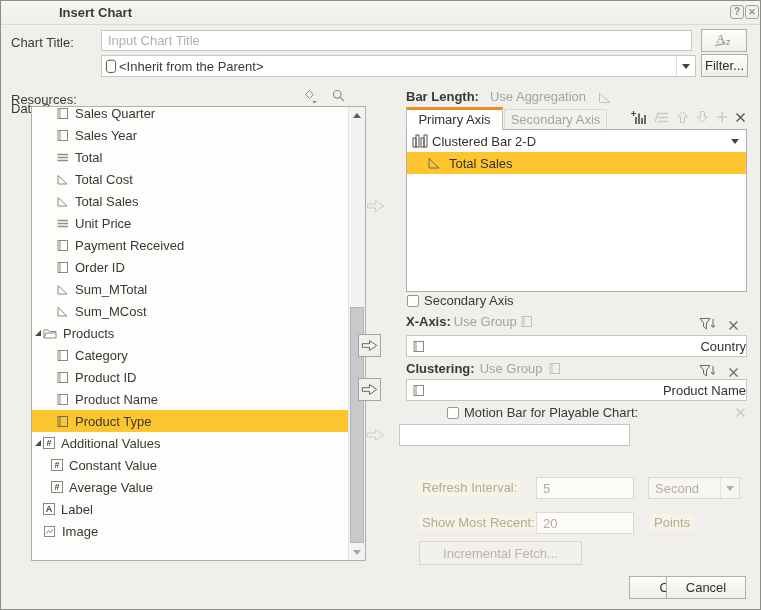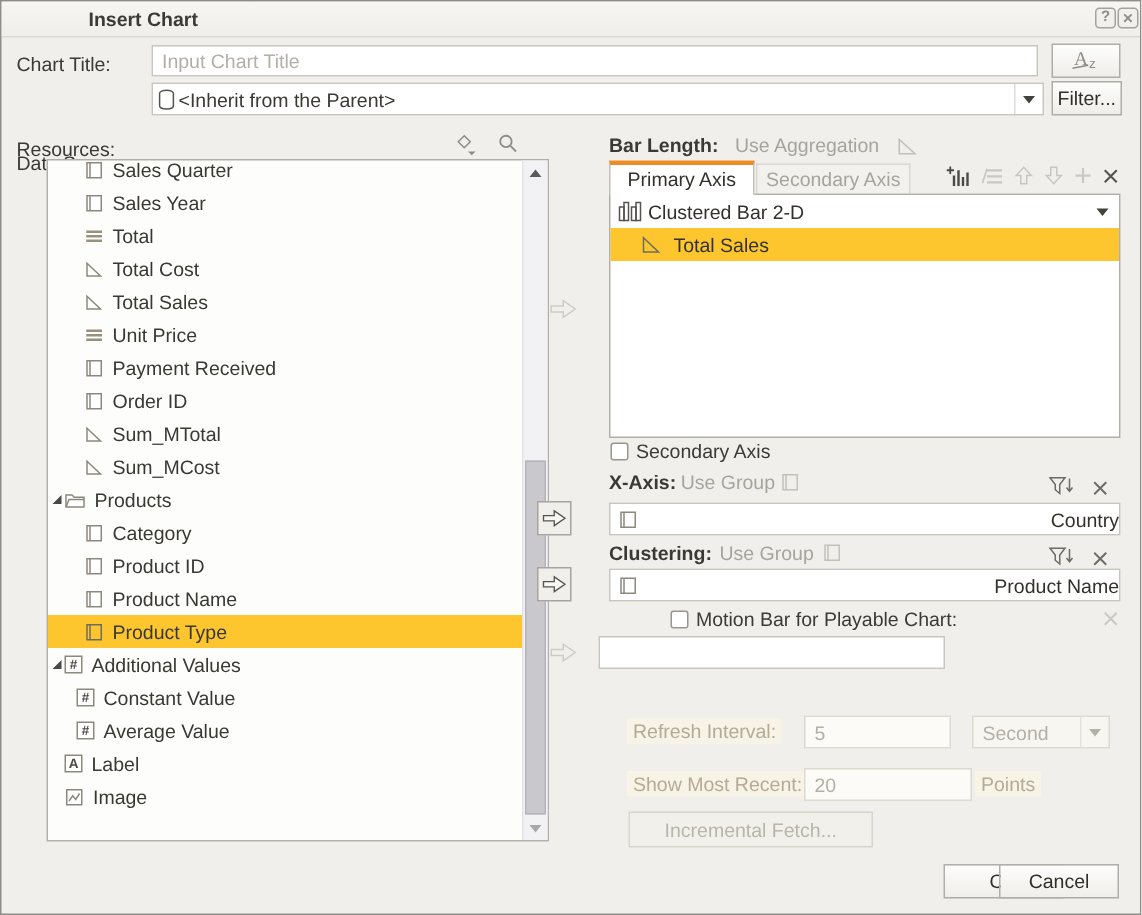--- a/index.html
+++ b/index.html
@@ -475,21 +475,21 @@
   <span class="dislabel" style="left:417px;top:478px;">Refresh Interval:</span>
   <input class="dis-input" style="left: 535px; top: 476px; width: 98px; height: 22px;" disabled="" value="5">
   <div class="combo" style="left:647px;top:476px;width:92px;height:22px;padding-left:6px;background:#f8f6f1;border-color:#ddd9cf;color:#b4b0a5;">
     <span>Second</span>
     <span class="combo-arrow" style="border-left-color:#e4e1d9;">
         <span class="tri-down dis"></span>
       </span>
   </div>
 
   <span class="dislabel" style="left:417px;top:513px;">Show Most Recent:</span>
-  <input class="dis-input" style="left: 535px; top: 511px; width: 112px; height: 22px;" disabled="" value="20">
+  <input class="dis-input" style="left: 535px; top: 511px; width: 98px; height: 22px;" disabled="" value="20">
   <span class="dislabel" style="left:649px;top:513px;">Points</span>
 
   <button class="btn-dis" style="left:418px;top:540px;width:163px;height:24px;" disabled="">Incremental Fetch...</button>
 
   <button class="btn okbtn" style="left:580px;top:575px;width:80px;height:23px;margin-left:48px;">OK</button>
   <button class="btn okbtn" style="left:665px;top:575px;width:80px;height:23px;">Cancel</button>
 
 </div>
 
 </body></html>

